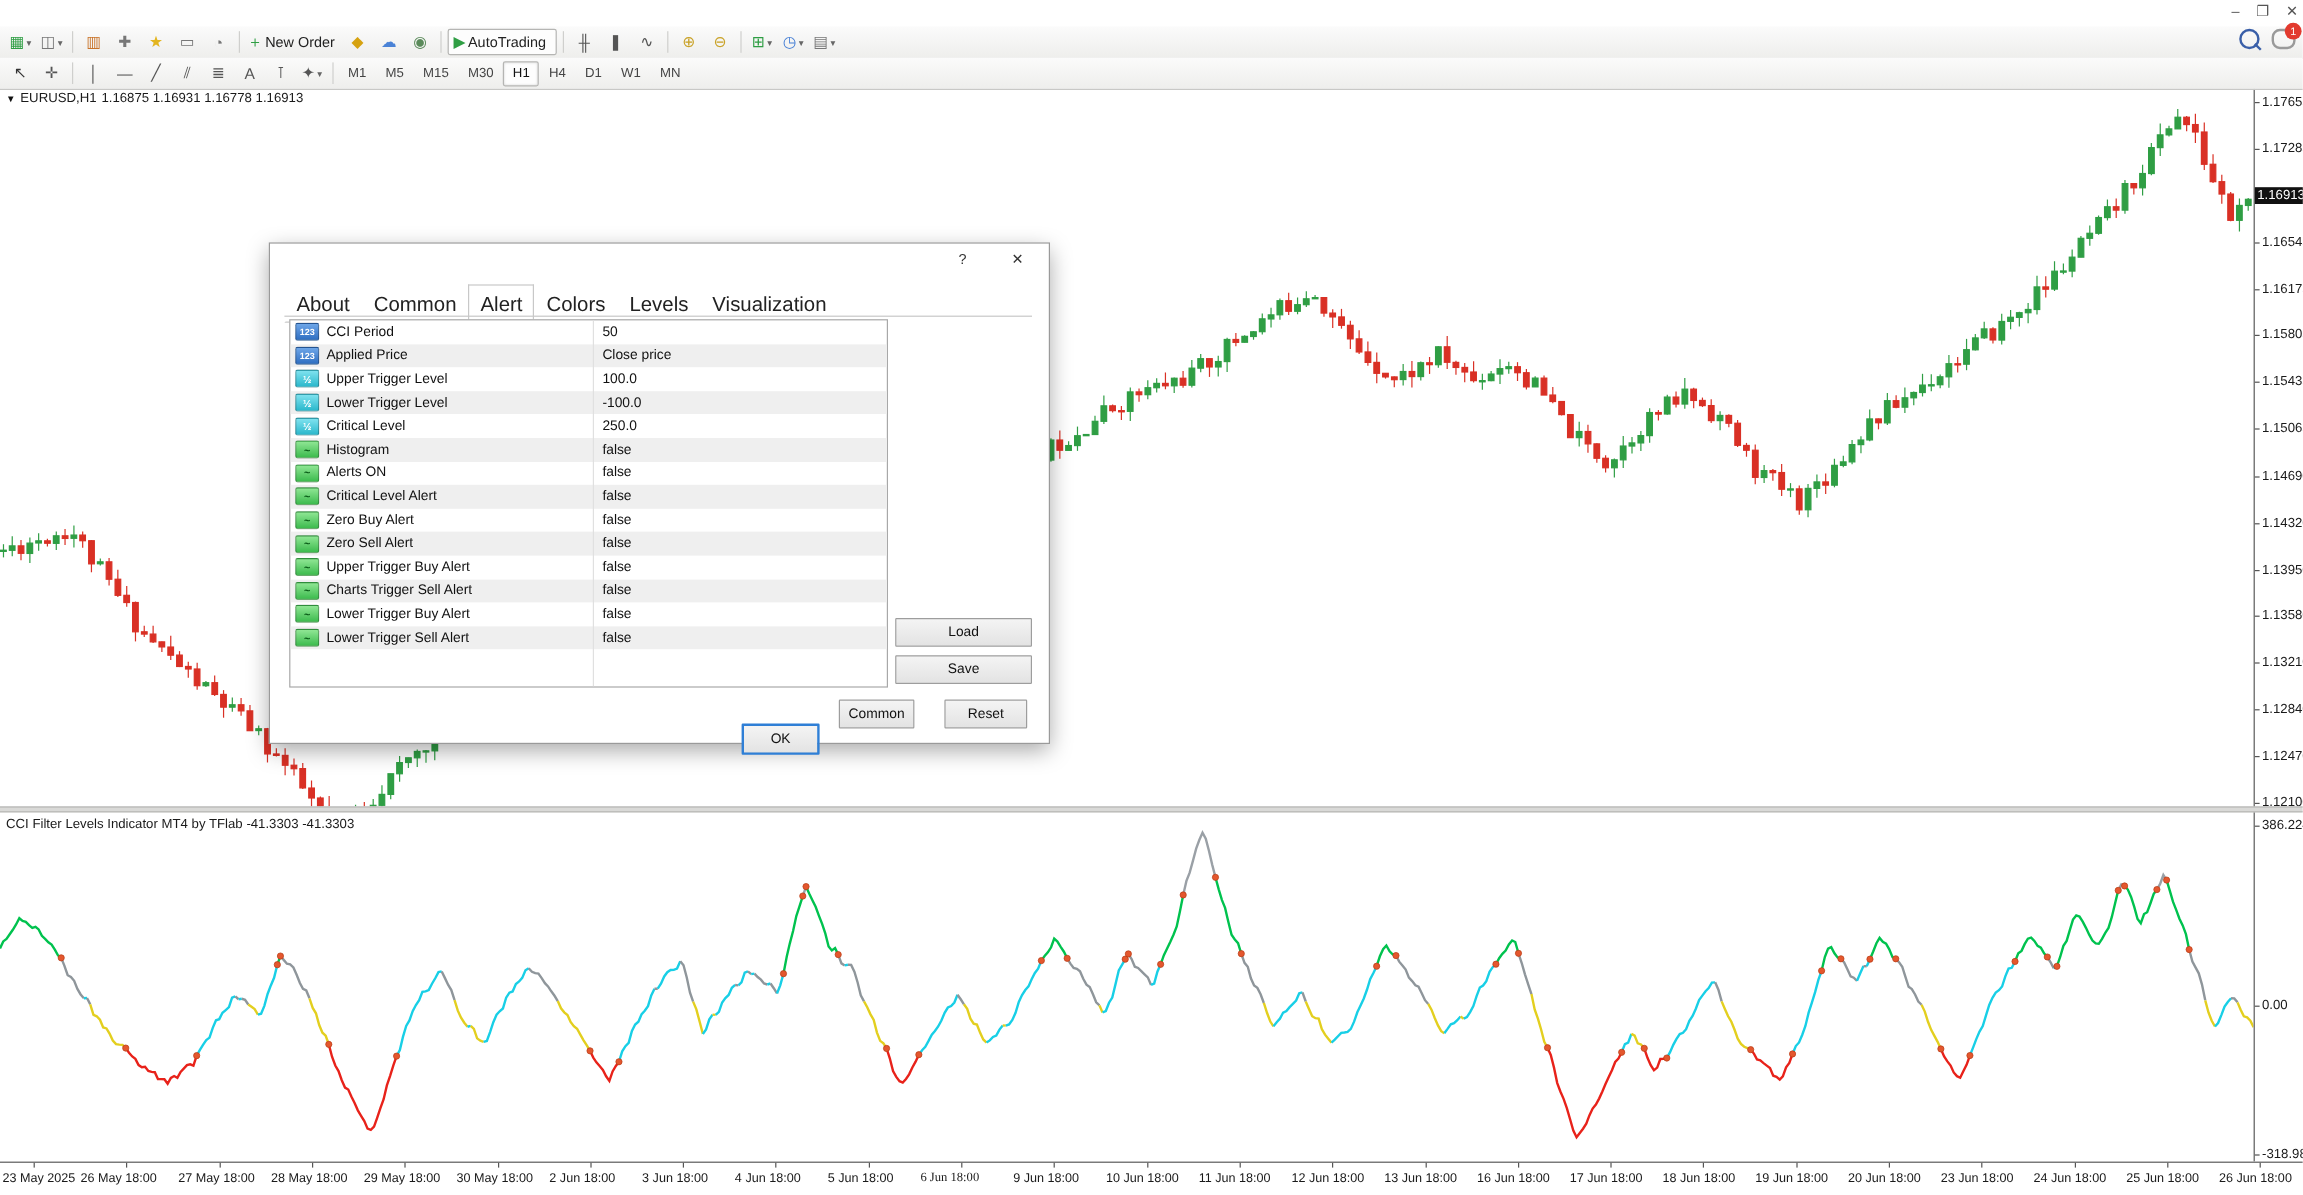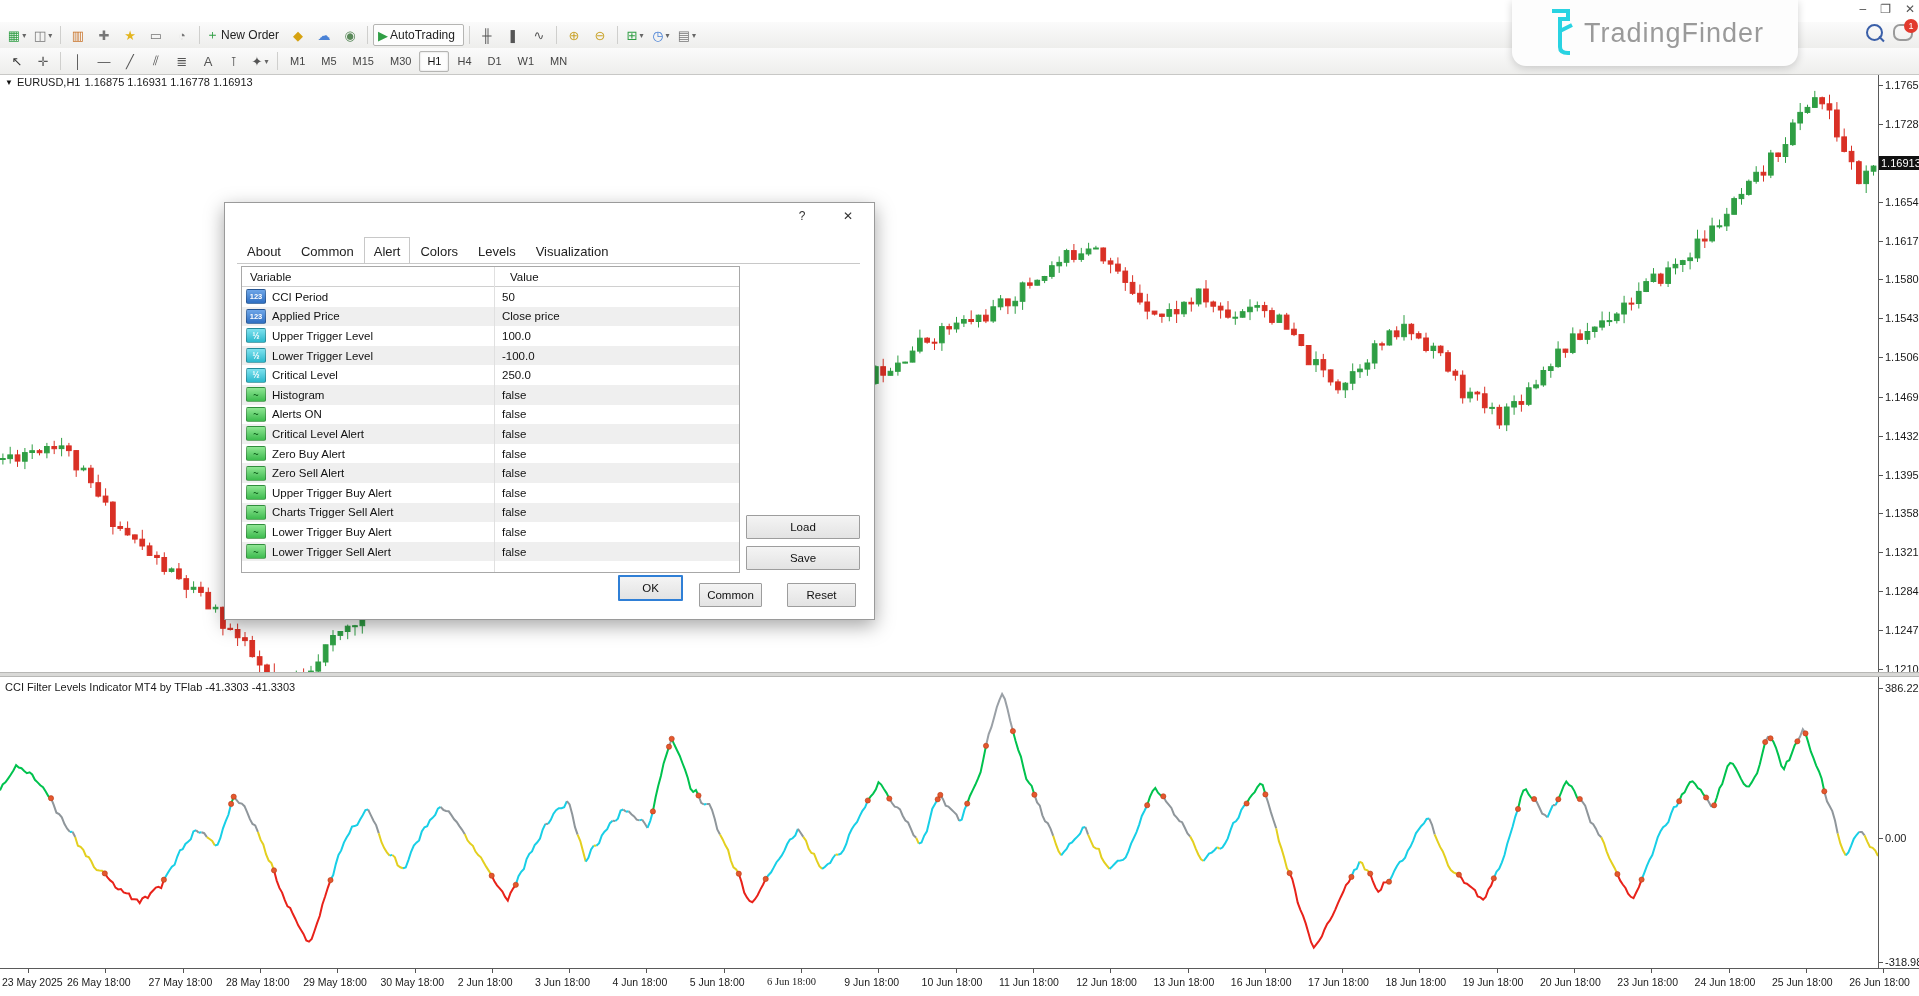--- a/index.html
+++ b/index.html
@@ -59,21 +59,21 @@
   .tlab{position:absolute;top:7px;white-space:nowrap;}
   .ttick{position:absolute;top:0;width:1px;height:4px;background:#555;}
 
   
   .dialog{position:absolute;left:224px;top:202px;width:649px;height:416px;background:#fff;
     border:1px solid #9a9a9a;box-shadow:0 6px 18px rgba(0,0,0,.35);z-index:10;font-size:12px;color:#111;}
   .dtitle{position:absolute;left:0;top:0;right:0;height:30px;display:flex;align-items:center;background:#fff;}
   .dtitle .txt{margin-left:12px;font-size:12.5px;}
   .dhelp{position:absolute;right:58px;top:6px;width:28px;height:18px;text-align:center;color:#333;cursor:default;}
   .dclose{position:absolute;right:12px;top:6px;width:28px;height:18px;text-align:center;color:#333;cursor:default;}
-  .tabs{position:absolute;left:12px;top:36px;display:flex;font-size:13px;}
+  .tabs{position:absolute;left:12px;top:36px;display:flex;font-size:17px;}
   .tab{padding:4px 9px;border:1px solid transparent;border-bottom:1px solid #c8c8c8;cursor:default;color:#222;}
   .tab.active{border:1px solid #c8c8c8;border-bottom:1px solid #fff;background:#fff;margin-top:-2px;padding-top:6px;}
   .tabline{position:absolute;left:12px;right:14px;top:60px;height:1px;background:#c8c8c8;}
   .ptable{position:absolute;left:16px;top:63px;width:497px;height:507px;border:1px solid #a8a8a8;background:#fff;height:305px;overflow:hidden;}
   .phead{display:flex;height:19px;align-items:center;border-bottom:1px solid #d0d0d0;font-size:11.5px;}
   .phead .c1{width:252px;padding-left:8px;}
   .phead .c2{padding-left:8px;}
   .prow{display:flex;height:19.6px;align-items:center;font-size:11.5px;}
   .prow.alt{background:#efefef;}
   .prow .c1{width:252px;display:flex;align-items:center;gap:6px;padding-left:4px;box-sizing:border-box;}
@@ -81,21 +81,21 @@
   .colsep{position:absolute;left:252px;top:0;bottom:0;width:1px;background:#e0e0e0;}
   .ricon{width:18px;height:13px;border-radius:2px;font-size:7.5px;font-weight:bold;color:#fff;
     display:flex;align-items:center;justify-content:center;flex:0 0 18px;border:1px solid rgba(0,0,0,.25);}
   .ricon.num{background:linear-gradient(#6ea6e8,#2f6fc2);}
   .ricon.frac{background:linear-gradient(#7fe2ef,#2bb8cc);font-size:8.5px;}
   .ricon.bool{background:linear-gradient(#8fe694,#3dbb4e);color:#0a5c18;font-size:9px;}
   .btn{position:absolute;height:22px;background:linear-gradient(#f4f4f4,#e3e3e3);border:1px solid #9d9d9d;
     font-size:11.5px;display:flex;align-items:center;justify-content:center;cursor:default;border-radius:1px;}
   .btn.load{left:521px;top:312px;width:112px;}
   .btn.save{left:521px;top:343px;width:112px;}
-  .btn.ok{left:393px;top:372px;width:61px;border:2px solid #2f7fd6;}
+  .btn.ok{left:393px;top:400px;width:61px;border:2px solid #2f7fd6;}
   .btn.cancel{left:474px;top:380px;width:61px;}
   .btn.reset{left:562px;top:380px;width:67px;}
 </style>
 </head>
 <body>
 <div id="app">
 
   <div class="winctl">
     <span>–</span>
     <span>❐</span>
@@ -217,27 +217,20 @@
       <div class="tfbtn">M5</div>
       <div class="tfbtn">M15</div>
       <div class="tfbtn">M30</div>
       <div class="tfbtn active">H1</div>
       <div class="tfbtn">H4</div>
       <div class="tfbtn">D1</div>
       <div class="tfbtn">W1</div>
       <div class="tfbtn">MN</div>
     </div>
 
-  <div class="tfcard">
-    <svg width="46" height="52" viewBox="0 0 46 52" style="margin-left:26px">
-      <path d="M14 4 L30 4 L30 12 L22 12 L22 40 Q22 46 30 46 L32 46" fill="none" stroke="#29d3e2" stroke-width="4"></path>
-      <path d="M22 24 L34 18" fill="none" stroke="#29d3e2" stroke-width="4"></path>
-    </svg>
-    <span class="logotext">TradingFinder</span>
-  </div>
   <div class="side-icons">
     <div class="mag"></div>
     <div class="bubble">
       <div class="badge">1</div>
     </div>
   </div>
 
   <svg id="mainChart" width="1878" height="598">
       <line x1="2.9" y1="379.5" x2="2.9" y2="390.5" stroke="#2f9e44" stroke-width="1"></line>
       <rect x="0.5" y="384.5" width="4.7" height="1.0" fill="#2f9e44" stroke="#2f9e44"></rect>
@@ -1023,24 +1016,20 @@
         <div class="tab">About</div>
         <div class="tab">Common</div>
         <div class="tab active">Alert</div>
         <div class="tab">Colors</div>
         <div class="tab">Levels</div>
         <div class="tab">Visualization</div>
       </div>
     <div class="tabline"></div>
     <div class="ptable">
       <div class="colsep"></div>
-      <div class="phead">
-        <div class="c1">Variable</div>
-        <div class="c2">Value</div>
-      </div>
       <div id="tblRows">
           <div class="prow">
             <div class="c1">
               <div class="ricon num">123</div>
               <span>CCI Period</span>
             </div>
             <div class="c2">50</div>
           </div>
           <div class="prow alt">
             <div class="c1">

